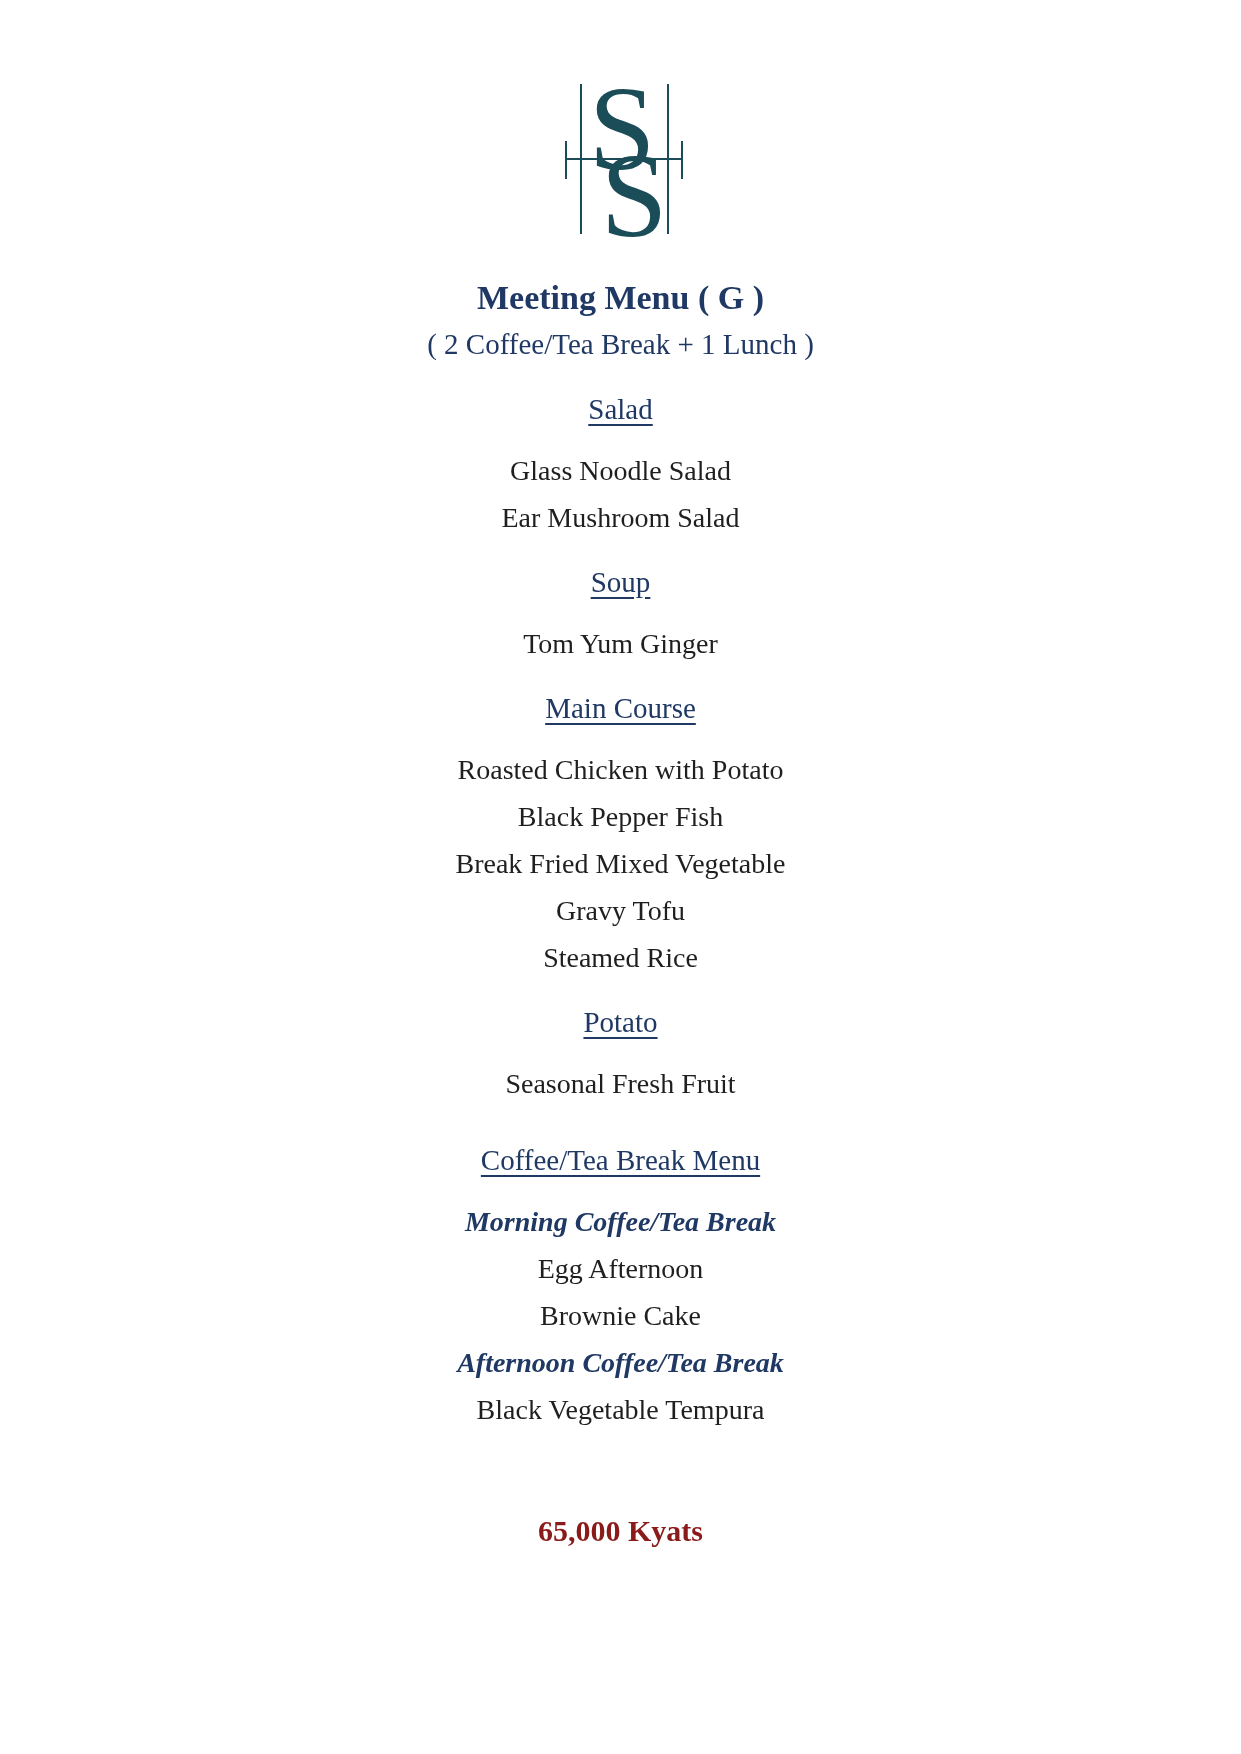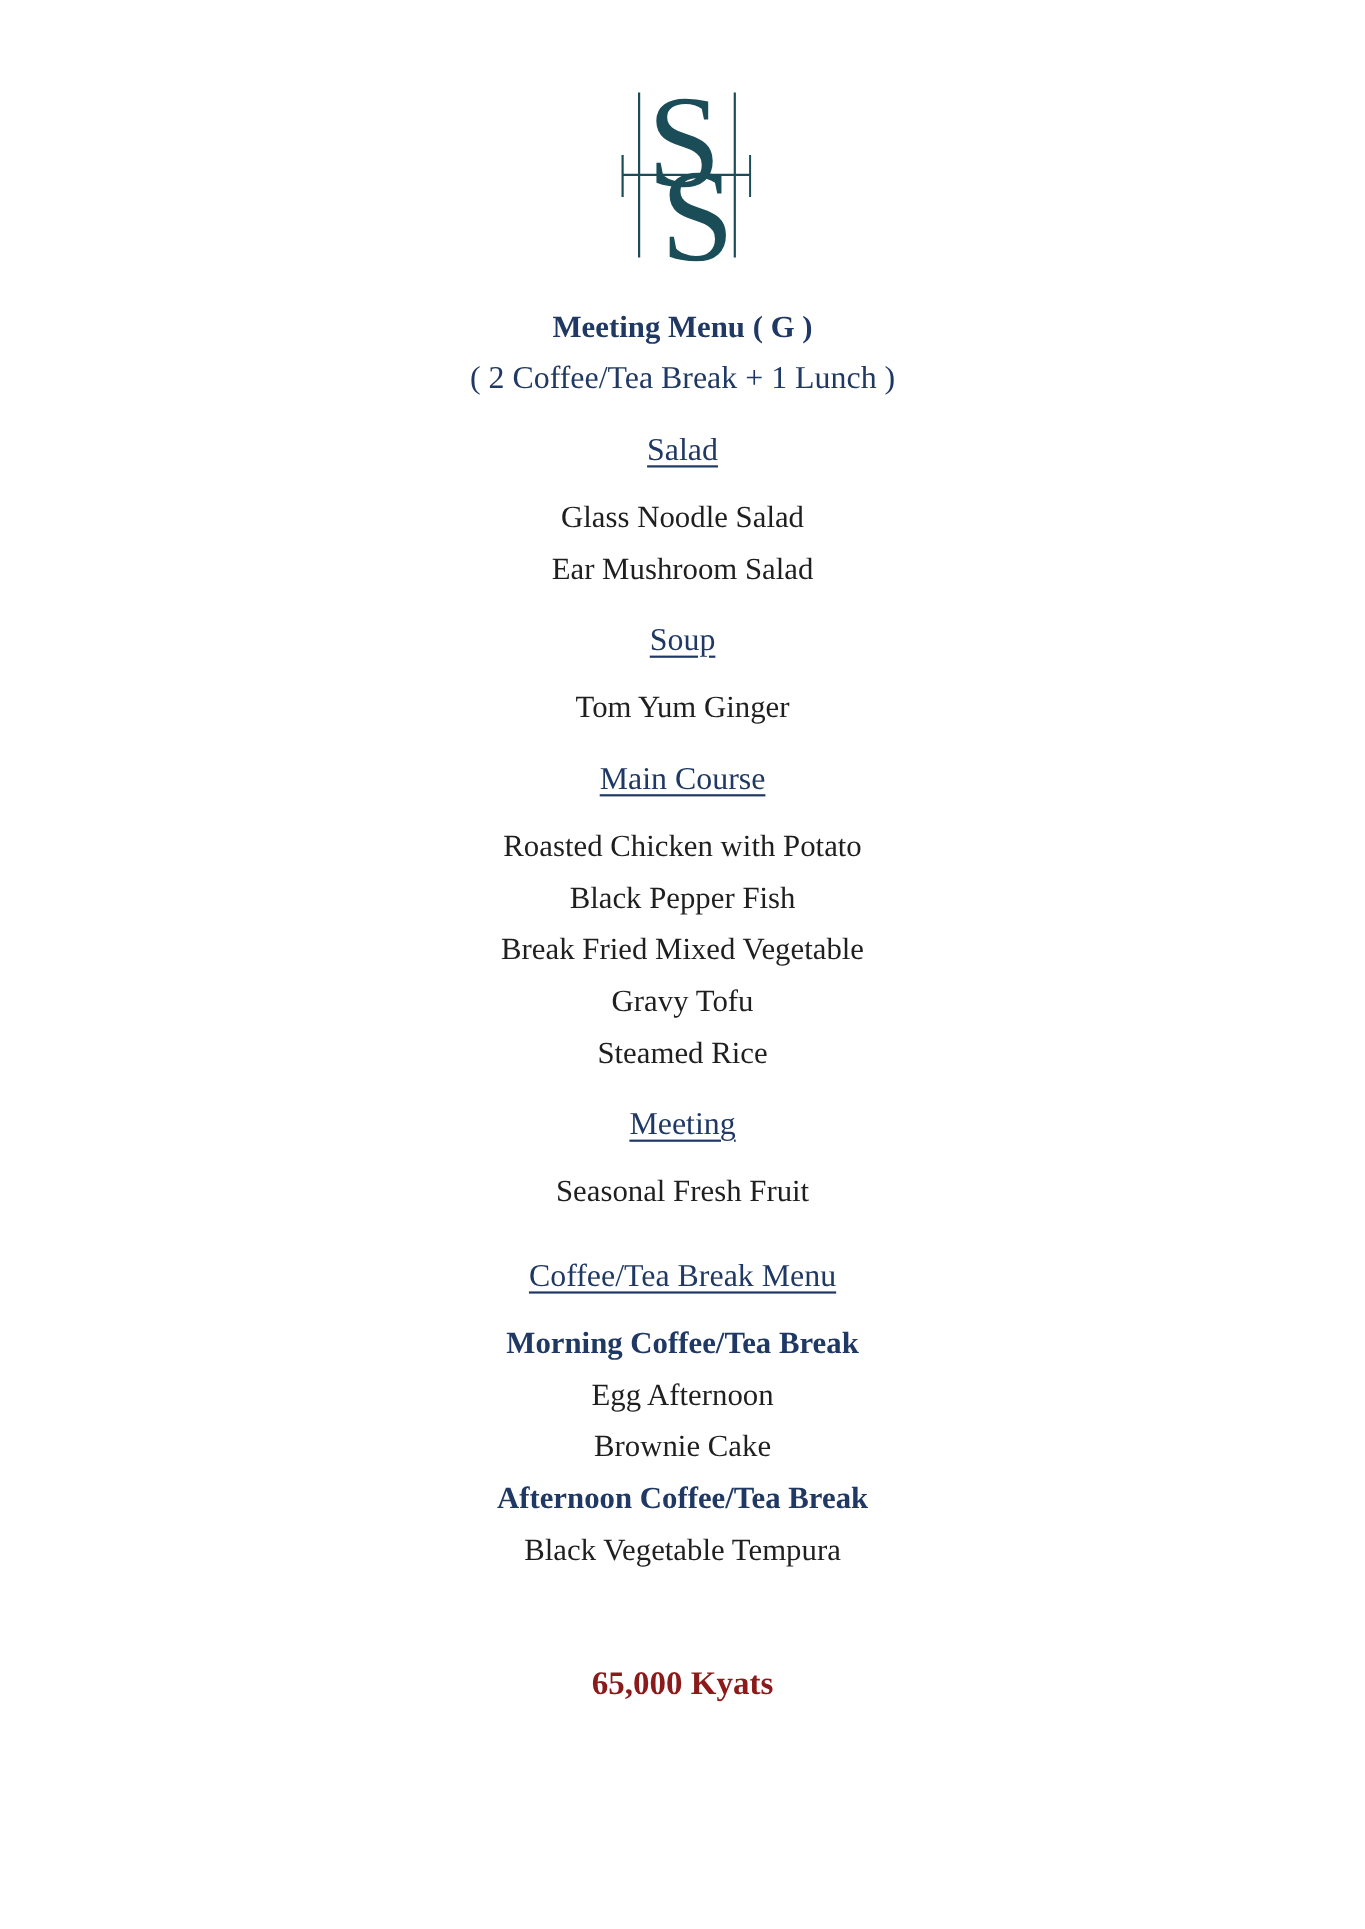--- a/index.html
+++ b/index.html
@@ -14,21 +14,21 @@
   .page {
     width: 1241px;
     height: 1754px;
     text-align: center;
   }
   .logo {
     display: block;
     margin: 74px auto 36px auto;
   }
   .title {
-    font-size: 28px;
+    font-size: 34px;
     font-weight: bold;
     line-height: 47px;
     color: #1f3864;
     margin: 0;
   }
   .subtitle {
     font-size: 29px;
     line-height: 47px;
     color: #1f3864;
     margin: 0;
@@ -48,20 +48,21 @@
   }
   .menu-item {
     font-size: 28px;
     line-height: 47px;
     color: #1f1f1f;
     margin: 0;
   }
   .subheading {
     font-size: 28px;
     font-weight: bold;
+    font-style: italic;
     line-height: 47px;
     color: #1f3864;
     margin: 0;
   }
   .price {
     font-size: 30px;
     font-weight: bold;
     line-height: 47px;
     color: #8b1a1a;
     margin: 74px 0 0 0;
@@ -98,21 +99,21 @@
   <h2 class="section-heading">Soup</h2>
   <p class="menu-item">Tom Yum Ginger</p>
 
   <h2 class="section-heading">Main Course</h2>
   <p class="menu-item">Roasted Chicken with Potato</p>
   <p class="menu-item">Black Pepper Fish</p>
   <p class="menu-item">Break Fried Mixed Vegetable</p>
   <p class="menu-item">Gravy Tofu</p>
   <p class="menu-item">Steamed Rice</p>
 
-  <h2 class="section-heading">Meeting</h2>
+  <h2 class="section-heading">Potato</h2>
   <p class="menu-item">Seasonal Fresh Fruit</p>
 
   <h2 class="section-heading coffee">Coffee/Tea Break Menu</h2>
   <p class="subheading">Morning Coffee/Tea Break</p>
   <p class="menu-item">Egg Afternoon</p>
   <p class="menu-item">Brownie Cake</p>
   <p class="subheading">Afternoon Coffee/Tea Break</p>
   <p class="menu-item">Black Vegetable Tempura</p>
 
   <p class="price">65,000 Kyats</p>

